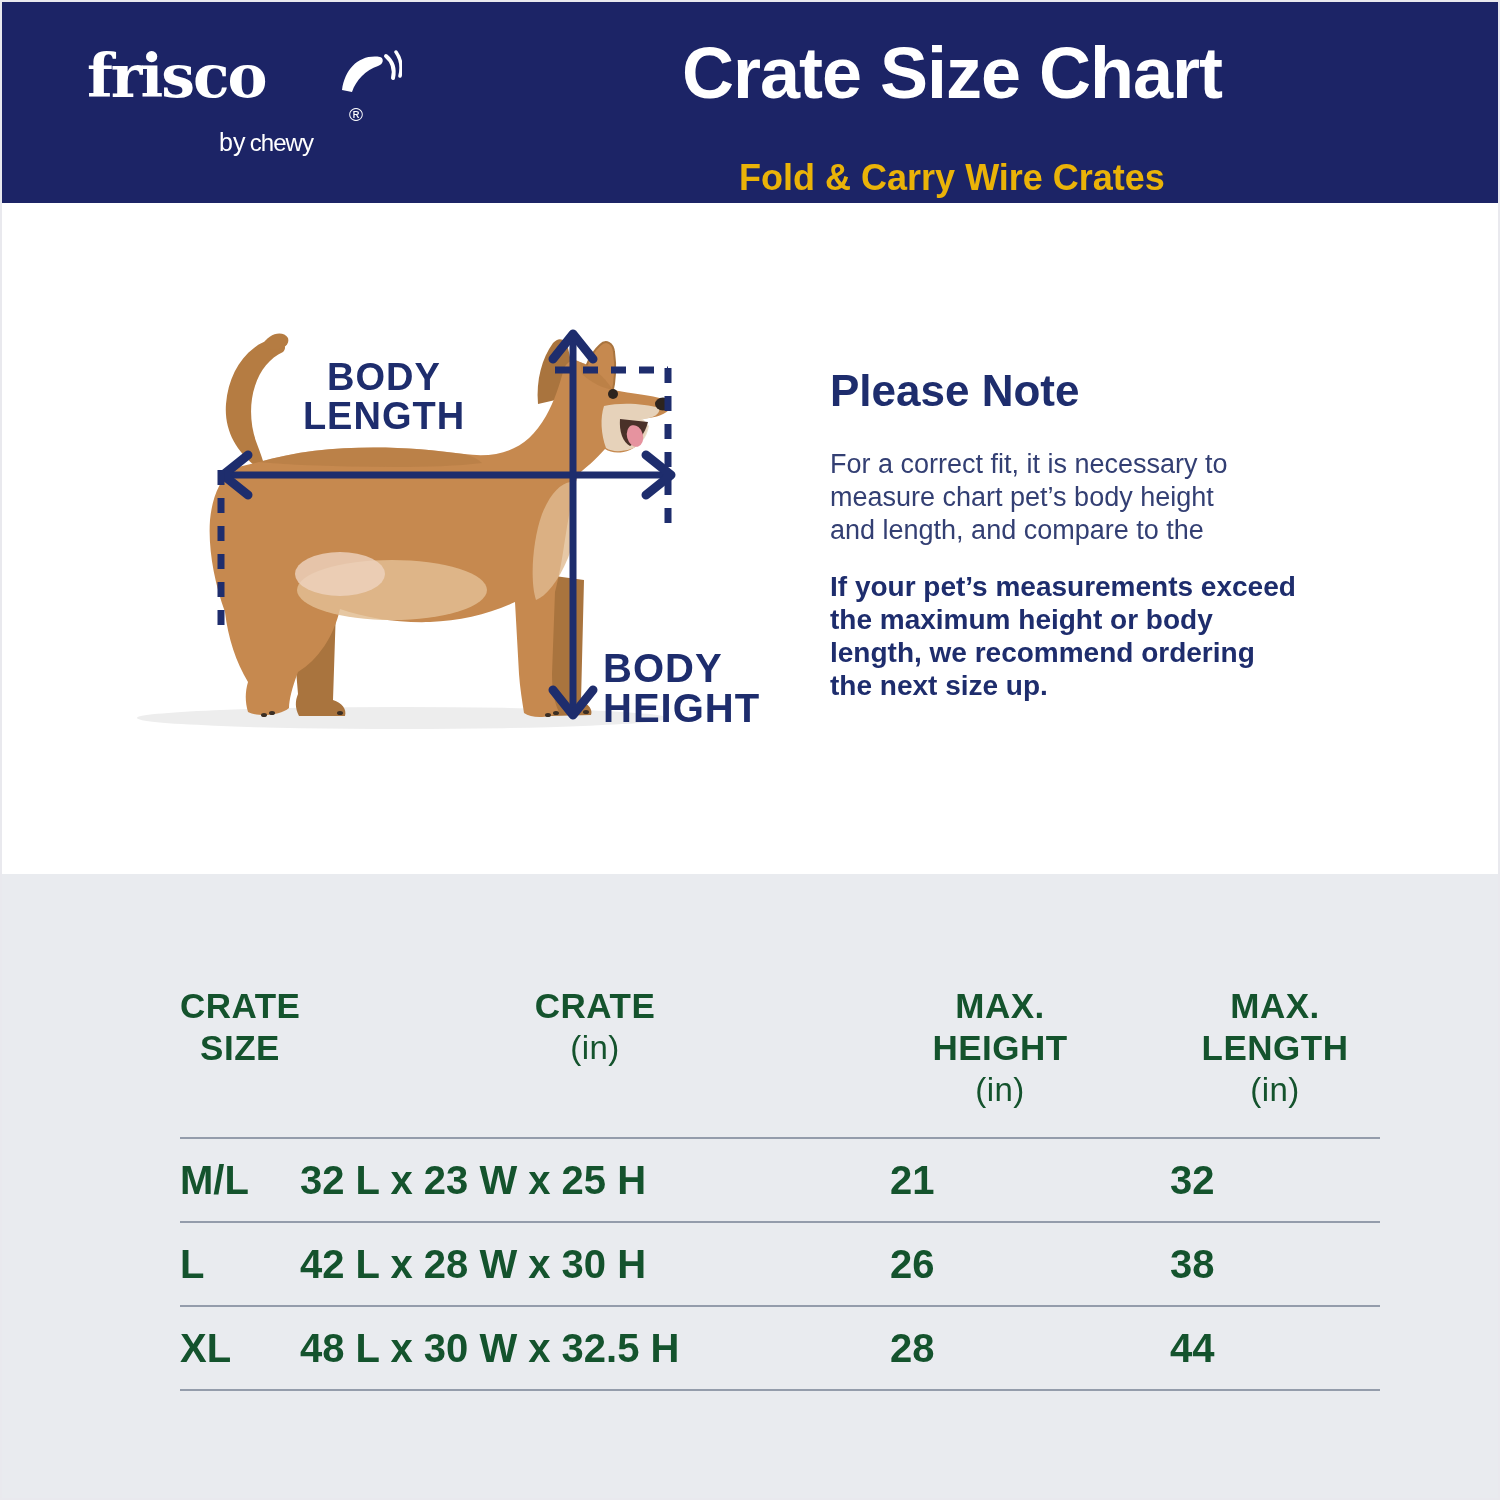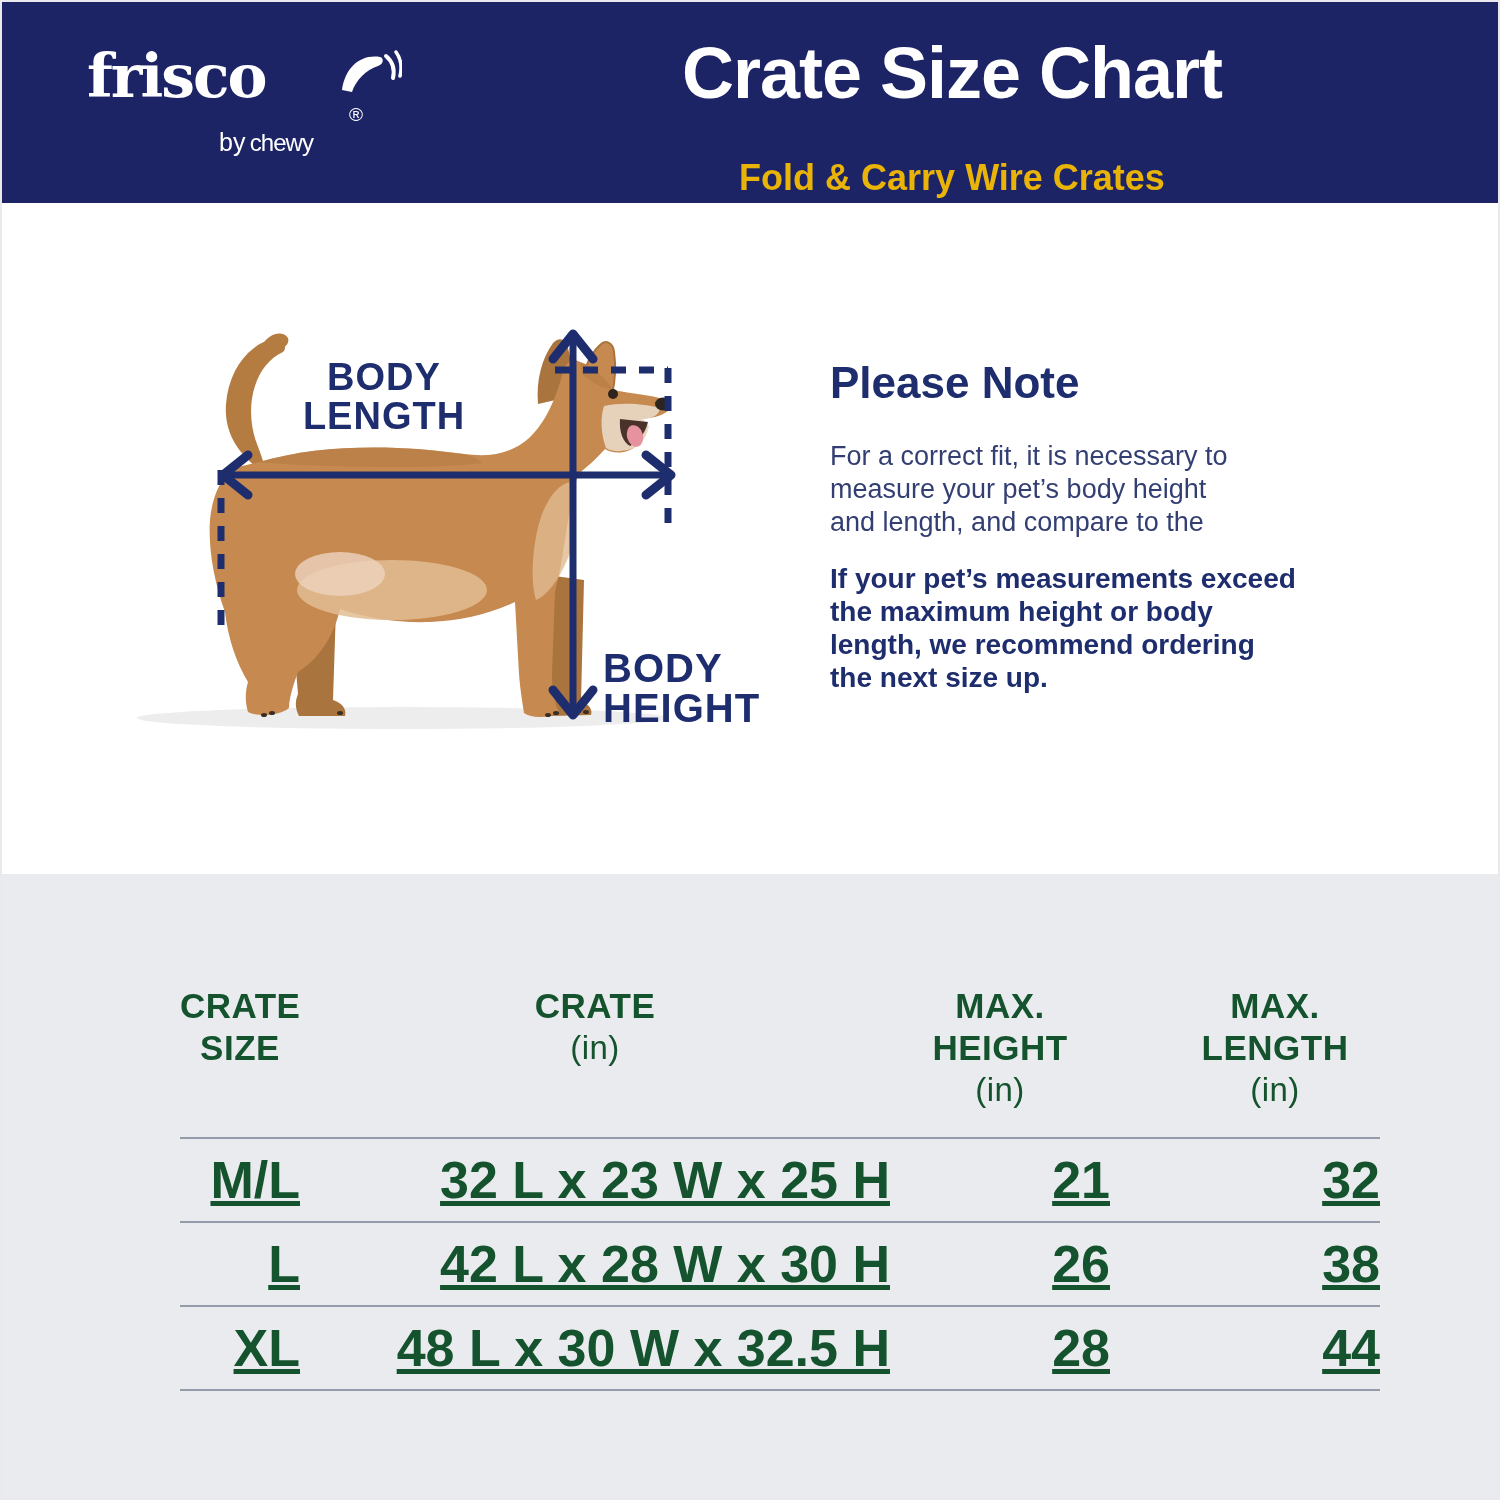--- a/index.html
+++ b/index.html
@@ -20,35 +20,35 @@
   .subtitle{position:absolute;left:610px;top:155px;width:680px;text-align:center;color:#eab308;
             font-weight:bold;font-size:36px;}
   
   .diagram-svg{position:absolute;left:130px;top:300px;}
   .lbl{position:absolute;color:#1E2D6D;font-weight:bold;font-size:38px;line-height:39px;letter-spacing:1px;}
   .lbl-length{left:282px;top:356px;width:200px;text-align:center;}
   .lbl-height{left:601px;top:646px;text-align:left;font-size:40px;line-height:40px;}
   .lbl span{display:block;}
   
   .note{position:absolute;left:828px;top:352px;width:560px;color:#1E2D6D;}
-  .note h2{margin:4px 0 32px 0;font-size:44px;font-weight:bold;color:#1E2D6D;}
+  .note h2{margin:12px 0 32px 0;font-size:44px;font-weight:bold;color:#1E2D6D;}
   .note .p1{font-size:27px;line-height:33px;font-weight:400;color:#333F73;}
   .note .p2{margin-top:23px;font-size:28px;line-height:33px;font-weight:bold;color:#1E2D6D;}
   .note span{display:block;}
   
   .sheet{position:absolute;left:0;top:872px;width:1500px;height:628px;background:#E9EBEF;}
   .table{position:absolute;left:178px;top:983px;width:1200px;color:#14532d;}
   .trow{display:grid;grid-template-columns:120px 590px 220px 270px;}
   .thead{height:152px;}
   .th{text-align:center;font-weight:bold;font-size:35px;line-height:42px;letter-spacing:0.5px;}
   .th .unit{font-weight:400;font-size:33px;}
   .th span{display:block;}
   .tdata{height:82px;border-top:2px solid #949CAB;align-items:center;}
   .tdata:last-child{border-bottom:2px solid #949CAB;}
-  .td{text-align:right;font-weight:bold;font-size:52px;text-decoration:underline;}
+  .td{text-align:left;font-weight:bold;font-size:40px;}
   .shift-r{padding-left:60px;}
 </style>
 </head>
 <body>
 
 <div class="page">
 
   <div class="hdr">
     <div class="logo">
       <div class="logo-brand">frisco</div>
@@ -152,21 +152,21 @@
   </div>
   <div class="lbl lbl-height">
     <span>BODY</span>
     <span>HEIGHT</span>
   </div>
 
   <div class="note">
     <h2>Please Note</h2>
     <div class="p1">
       <span>For a correct fit, it is necessary to</span>
-      <span>measure your pet’s body height</span>
+      <span>measure chart pet’s body height</span>
       <span>and length, and compare to the</span>
     </div>
     <div class="p2">
       <span>If your pet’s measurements exceed</span>
       <span>the maximum height or body</span>
       <span>length, we recommend ordering</span>
       <span>the next size up.</span>
     </div>
   </div>
 

